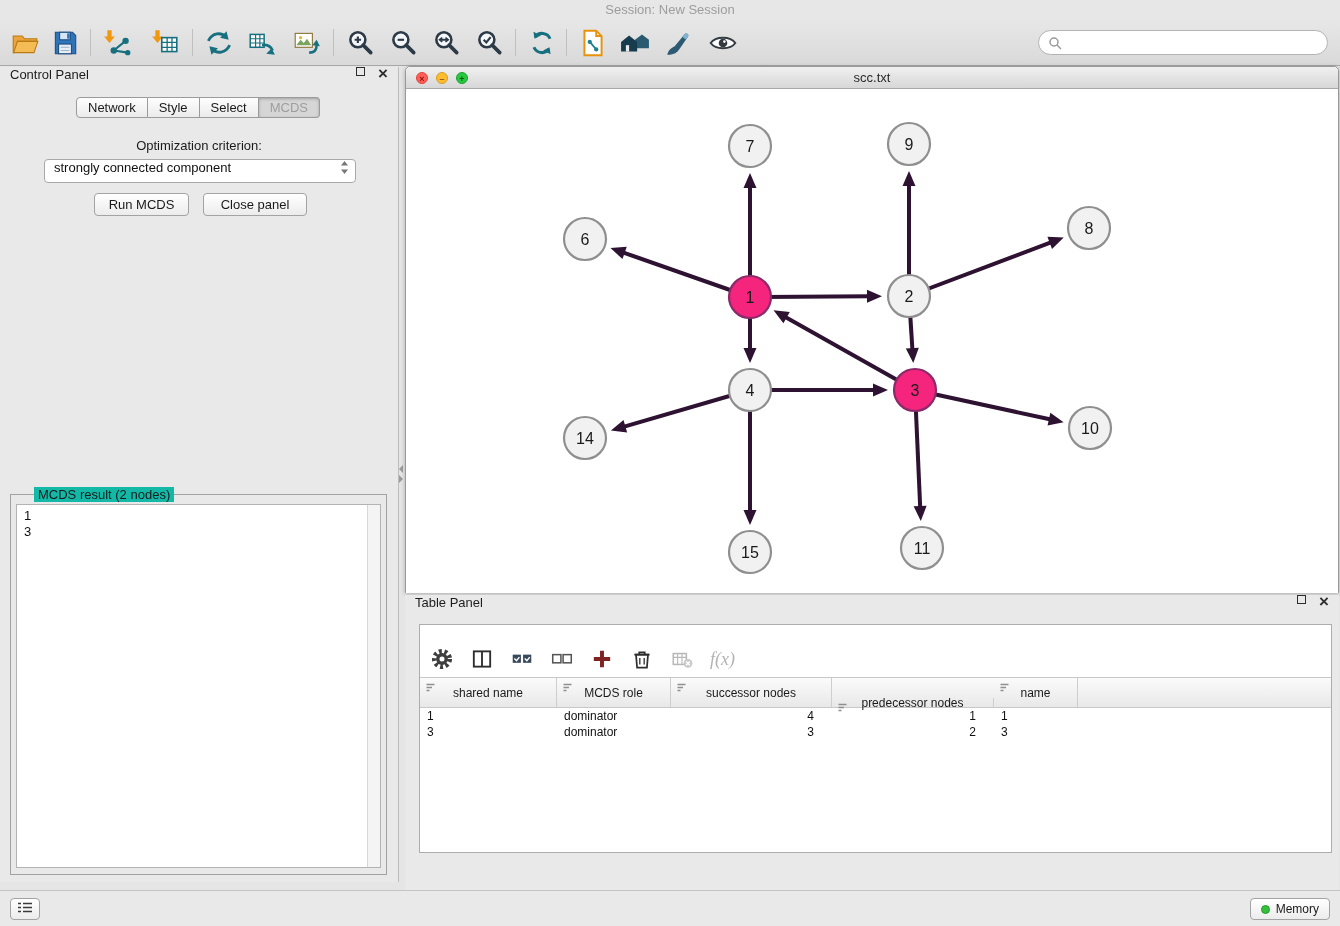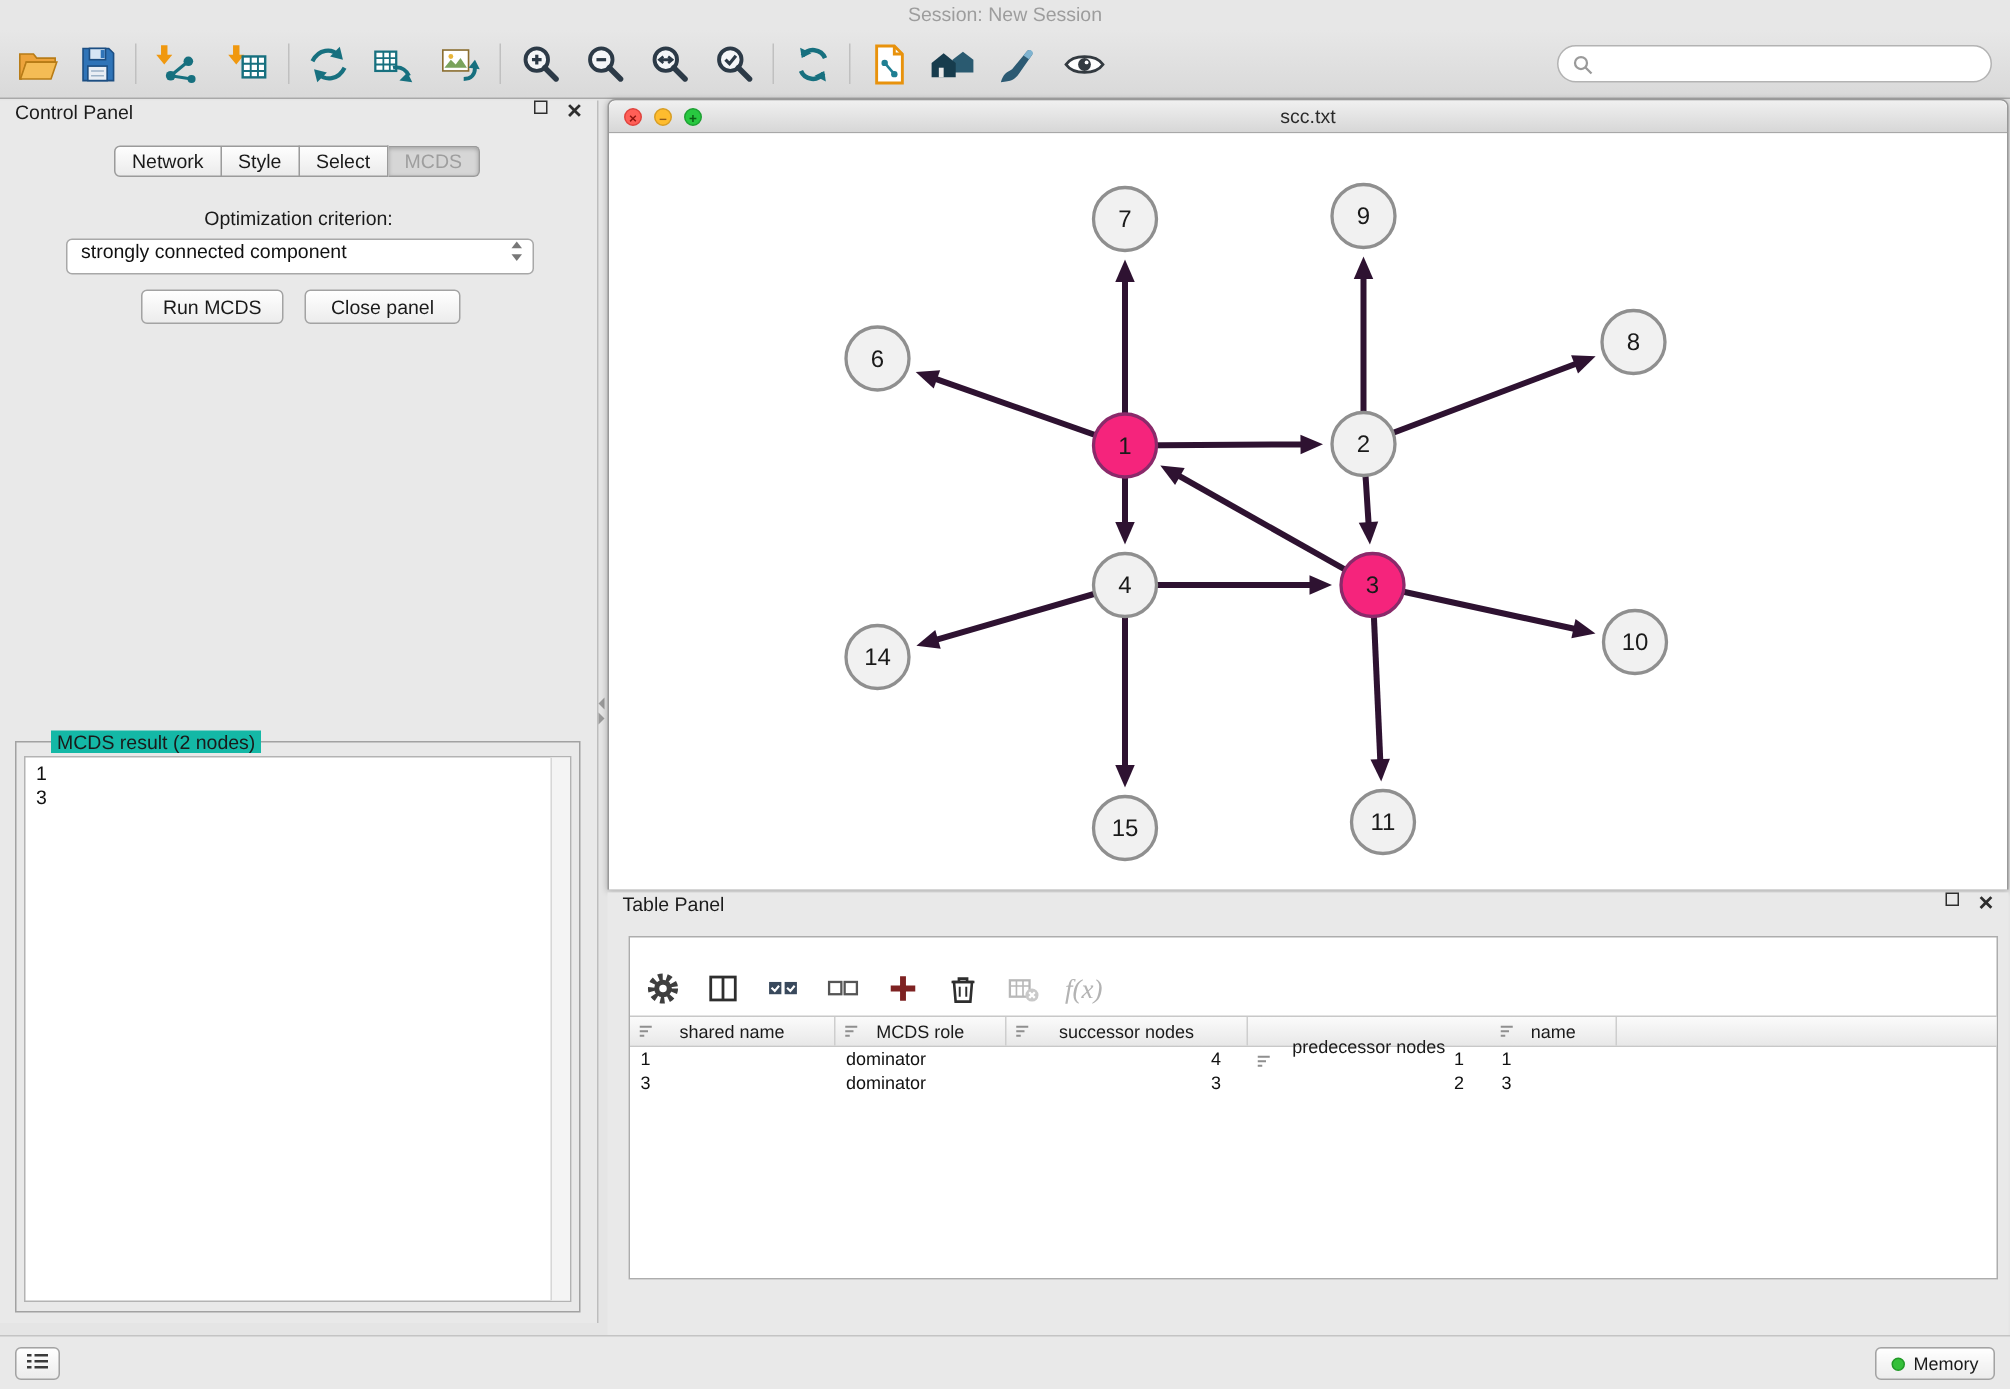--- a/index.html
+++ b/index.html
@@ -58,21 +58,21 @@
   .light.yellow{background:#febc2e;border:1px solid #d89e24;color:#90591a}
   .light.green{background:#28c840;border:1px solid #1ea133;color:#0a5f14}
   #graph-area{position:absolute;left:0;top:22px;width:932px;height:504px;background:#fff}
 
   
   #table-panel{position:absolute;left:405px;top:595px;width:934px;height:295px;background:#e9e9e9}
   #table-frame{position:absolute;left:14px;top:29px;width:913px;height:229px;background:#fff;border:1px solid #adadad}
   #table-toolbar{height:52px;display:flex;align-items:flex-end;gap:4px;padding:0 4px}
   .t-tbtn{width:36px;height:36px;background:transparent;border:none;display:flex;align-items:center;justify-content:center;cursor:pointer}
   .fx{font-family:"Liberation Serif",serif;font-style:italic;font-size:18px;color:#b3b3b3}
-  #table-header-row{display:flex;height:21px;background:linear-gradient(#fbfbfb,#e8e8e8);border-top:1px solid #c8c8c8;border-bottom:1px solid #c8c8c8}
+  #table-header-row{display:flex;height:31px;background:linear-gradient(#fbfbfb,#e8e8e8);border-top:1px solid #c8c8c8;border-bottom:1px solid #c8c8c8}
   .th{position:relative;display:flex;align-items:center;justify-content:center;font-size:12px;color:#1a1a1a;border-right:1px solid #cecece;cursor:pointer}
   .th .sort-ic{position:absolute;left:5px;top:4px}
   .th.filler{border-right:none;cursor:default}
   .tr{display:flex;height:16px;font-size:12px;color:#111;align-items:center;cursor:pointer}
   .td{padding:0 7px;overflow:hidden;white-space:nowrap}
   .td.right{text-align:right;padding-right:18px}
   .td.left{text-align:left}
   #tp-tabs{position:absolute;left:0;right:0;top:271px;display:flex;justify-content:center}
 
   

